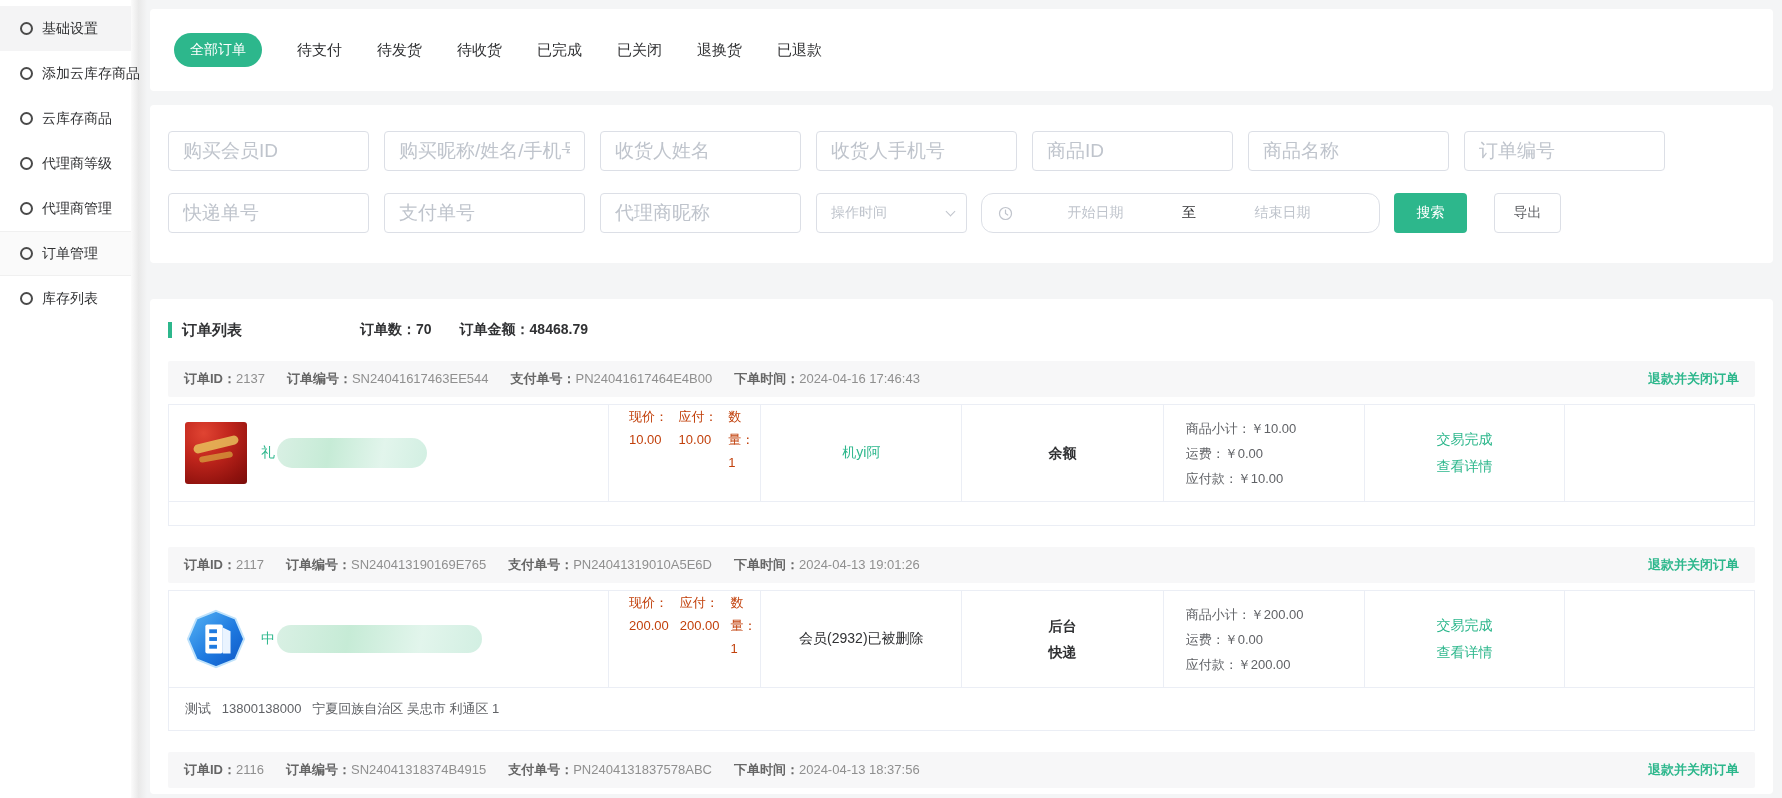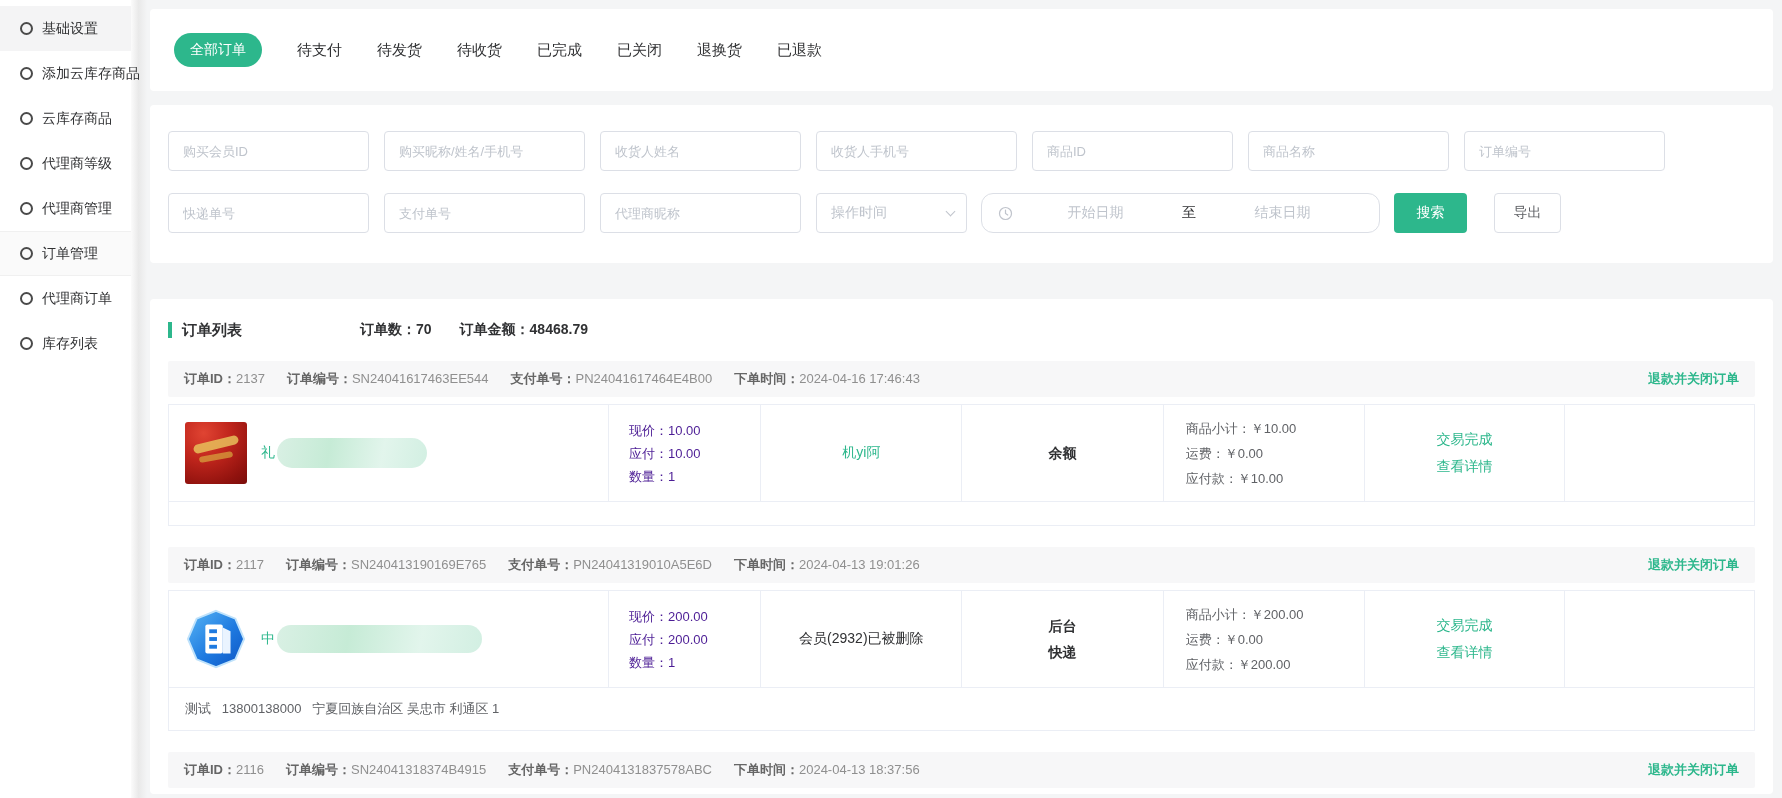--- a/index.html
+++ b/index.html
@@ -19,21 +19,21 @@
   .card { background:#fff; border-radius:4px; }
 
   .tabs-card { height:82px; display:flex; align-items:center; padding:0 24px; margin-bottom:14px; }
   .tab { font-size:15px; color:#303133; margin-right:35px; cursor:pointer; }
   .tab.active { background:#2db78c; color:#fff; border-radius:17px; padding:8px 16px; font-size:14px; }
 
   .filter-card { padding:26px 18px 30px; margin-bottom:36px; }
   .frow { display:flex; align-items:center; }
   .frow + .frow { margin-top:22px;align-items:center; }
   .f-input { width:201px; height:40px; border:1px solid #dcdfe6; border-radius:4px; padding:0 14px;
-             font-size:13px; color:#606266; margin-right:15px; outline:none; }
+             font-size:19px; color:#606266; margin-right:15px; outline:none; }
   .f-input::placeholder { color:#bfc4cc; }
   .f-select { height:40px; border:1px solid #dcdfe6; border-radius:4px; display:flex; align-items:center;
               justify-content:space-between; padding:0 12px 0 14px; color:#bfc4cc; font-size:14px;
               margin-right:14px; cursor:pointer; background:#fff; }
   .w-pay { width:150px; } .w-op { width:151px; }
   .caret { width:7px; height:7px; border-right:1.5px solid #c0c4cc; border-bottom:1.5px solid #c0c4cc;
            transform:rotate(45deg); margin-top:-3px; flex:none; }
   .f-date { width:399px; height:40px; border:1px solid #dcdfe6; border-radius:12px; display:flex;
             align-items:center; padding:0 16px; margin-right:14px; font-size:14px; background:#fff; }
   .f-date .ph { color:#bfc4cc; flex:1; text-align:center; }
@@ -67,22 +67,22 @@
   .p-img { width:62px; height:62px; border-radius:3px; flex:none; position:relative; overflow:hidden; }
   .poster { background:radial-gradient(circle at 30% 18%,#e04432 0%,#c0251c 40%,#90120e 80%,#7a0d0a 100%); }
   .poster::before { content:""; position:absolute; left:8px; top:18px; width:46px; height:9px;
                     background:#e8c05a; transform:rotate(-14deg); border-radius:5px; opacity:.85; }
   .poster::after { content:""; position:absolute; left:14px; top:32px; width:34px; height:6px;
                    background:#d9a93f; transform:rotate(-10deg); border-radius:4px; opacity:.7; }
   .p-name { margin-left:14px; display:flex; align-items:center; font-size:14px; color:#2db78c; }
   .censor { height:30px; width:150px; border-radius:16px; margin-left:2px;
             background:linear-gradient(100deg,#d9f0e4 0%,#c6ebd6 35%,#e2f5ec 70%,#d2efe2 100%); }
   .censor.wide { width:205px; height:28px; }
-  .c-lines { flex-direction:column; justify-content:center; padding-left:20px; font-size:13px;
-             color:#4c1d95; line-height:23px; }
+  .c-lines { flex-direction:row; justify-content:center; padding-left:20px; font-size:13px;
+             color:#c2410c; line-height:23px; }
   .c-center { align-items:center; justify-content:center; text-align:center; }
   .c-buyer { font-size:14px; color:#303133; }
   .green { color:#2db78c; }
   .c-pay { flex-direction:column; font-weight:bold; color:#303133; font-size:14px; line-height:26px; }
   .c-total { flex-direction:column; justify-content:center; padding-left:22px; font-size:13px;
              color:#606266; line-height:25px; }
   .c-links { flex-direction:column; color:#2db78c; font-size:14px; line-height:27px; }
   .link { cursor:pointer; }
 
   .order-foot { border:1px solid #ebeef5; border-top:none; min-height:24px; font-size:13px; color:#606266;
@@ -109,24 +109,20 @@
     <span class="ring"></span>
     <span>代理商等级</span>
   </div>
   <div class="side-item">
     <span class="ring"></span>
     <span>代理商管理</span>
   </div>
   <div class="side-item cur">
     <span class="ring"></span>
     <span>订单管理</span>
-  </div>
-  <div class="side-item">
-    <span class="ring"></span>
-    <span>代理商订单</span>
   </div>
   <div class="side-item">
     <span class="ring"></span>
     <span>库存列表</span>
   </div>
 </aside>
 <div class="gutter"></div>
 
 <div class="main">
 

